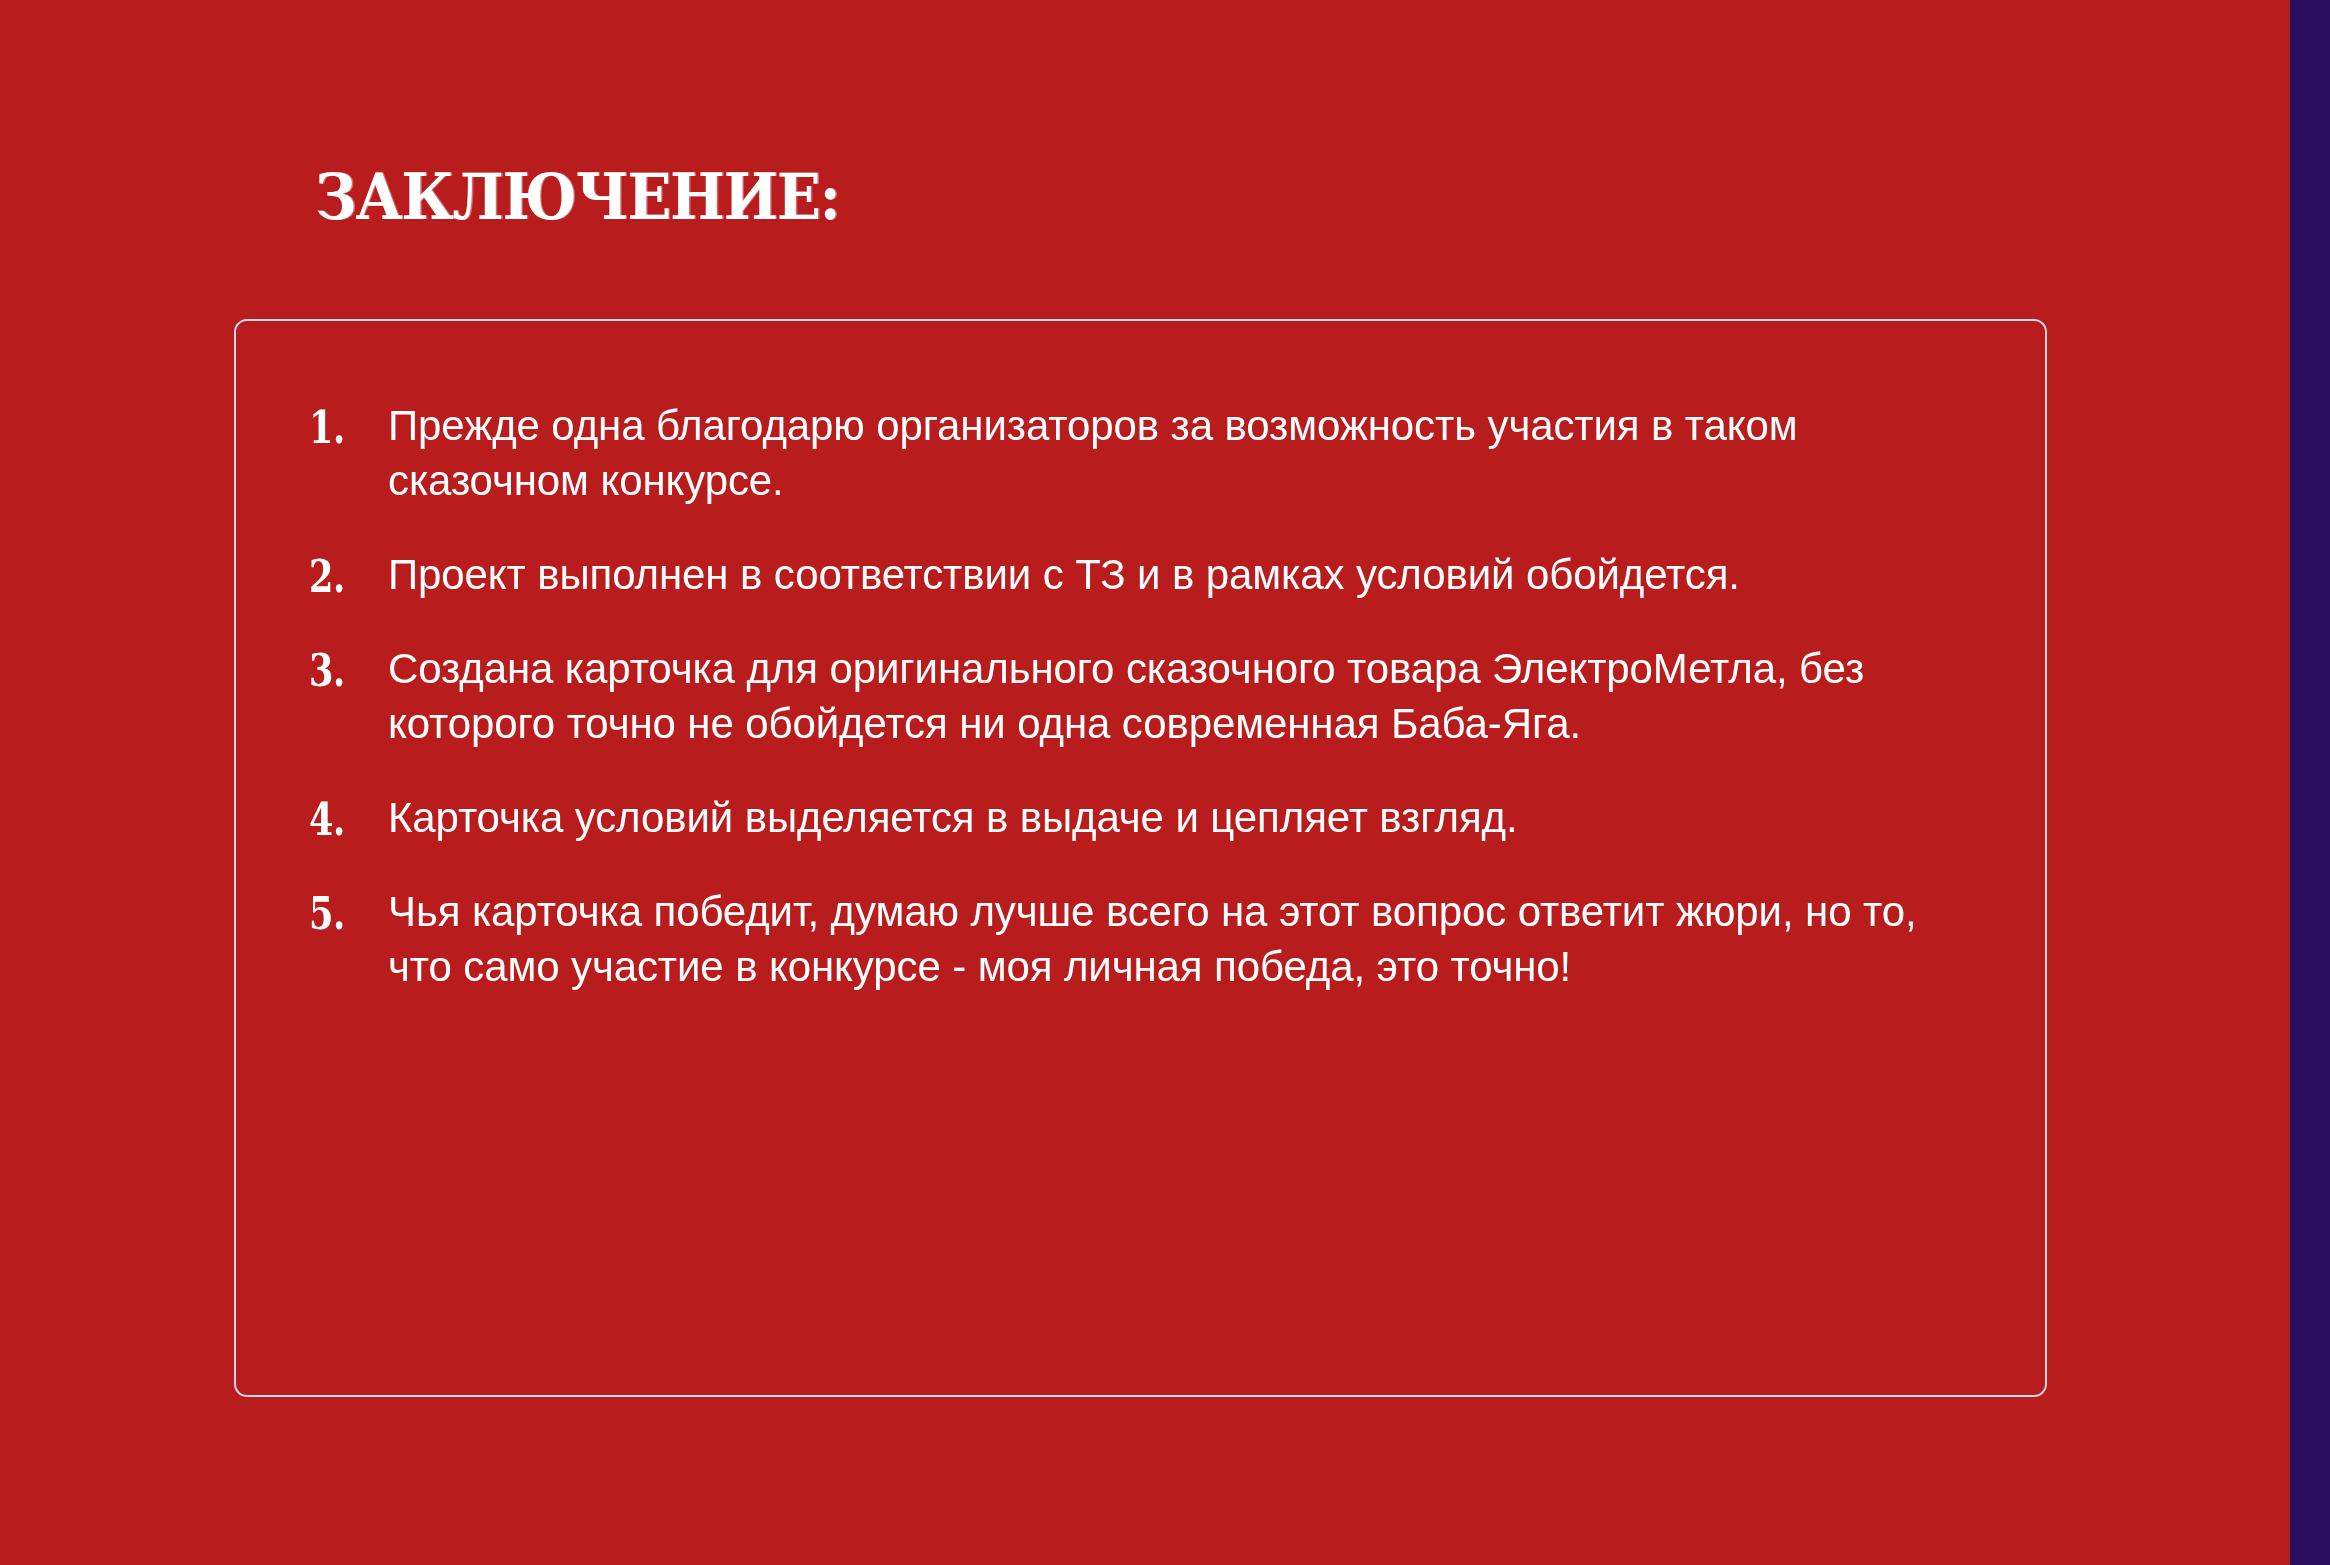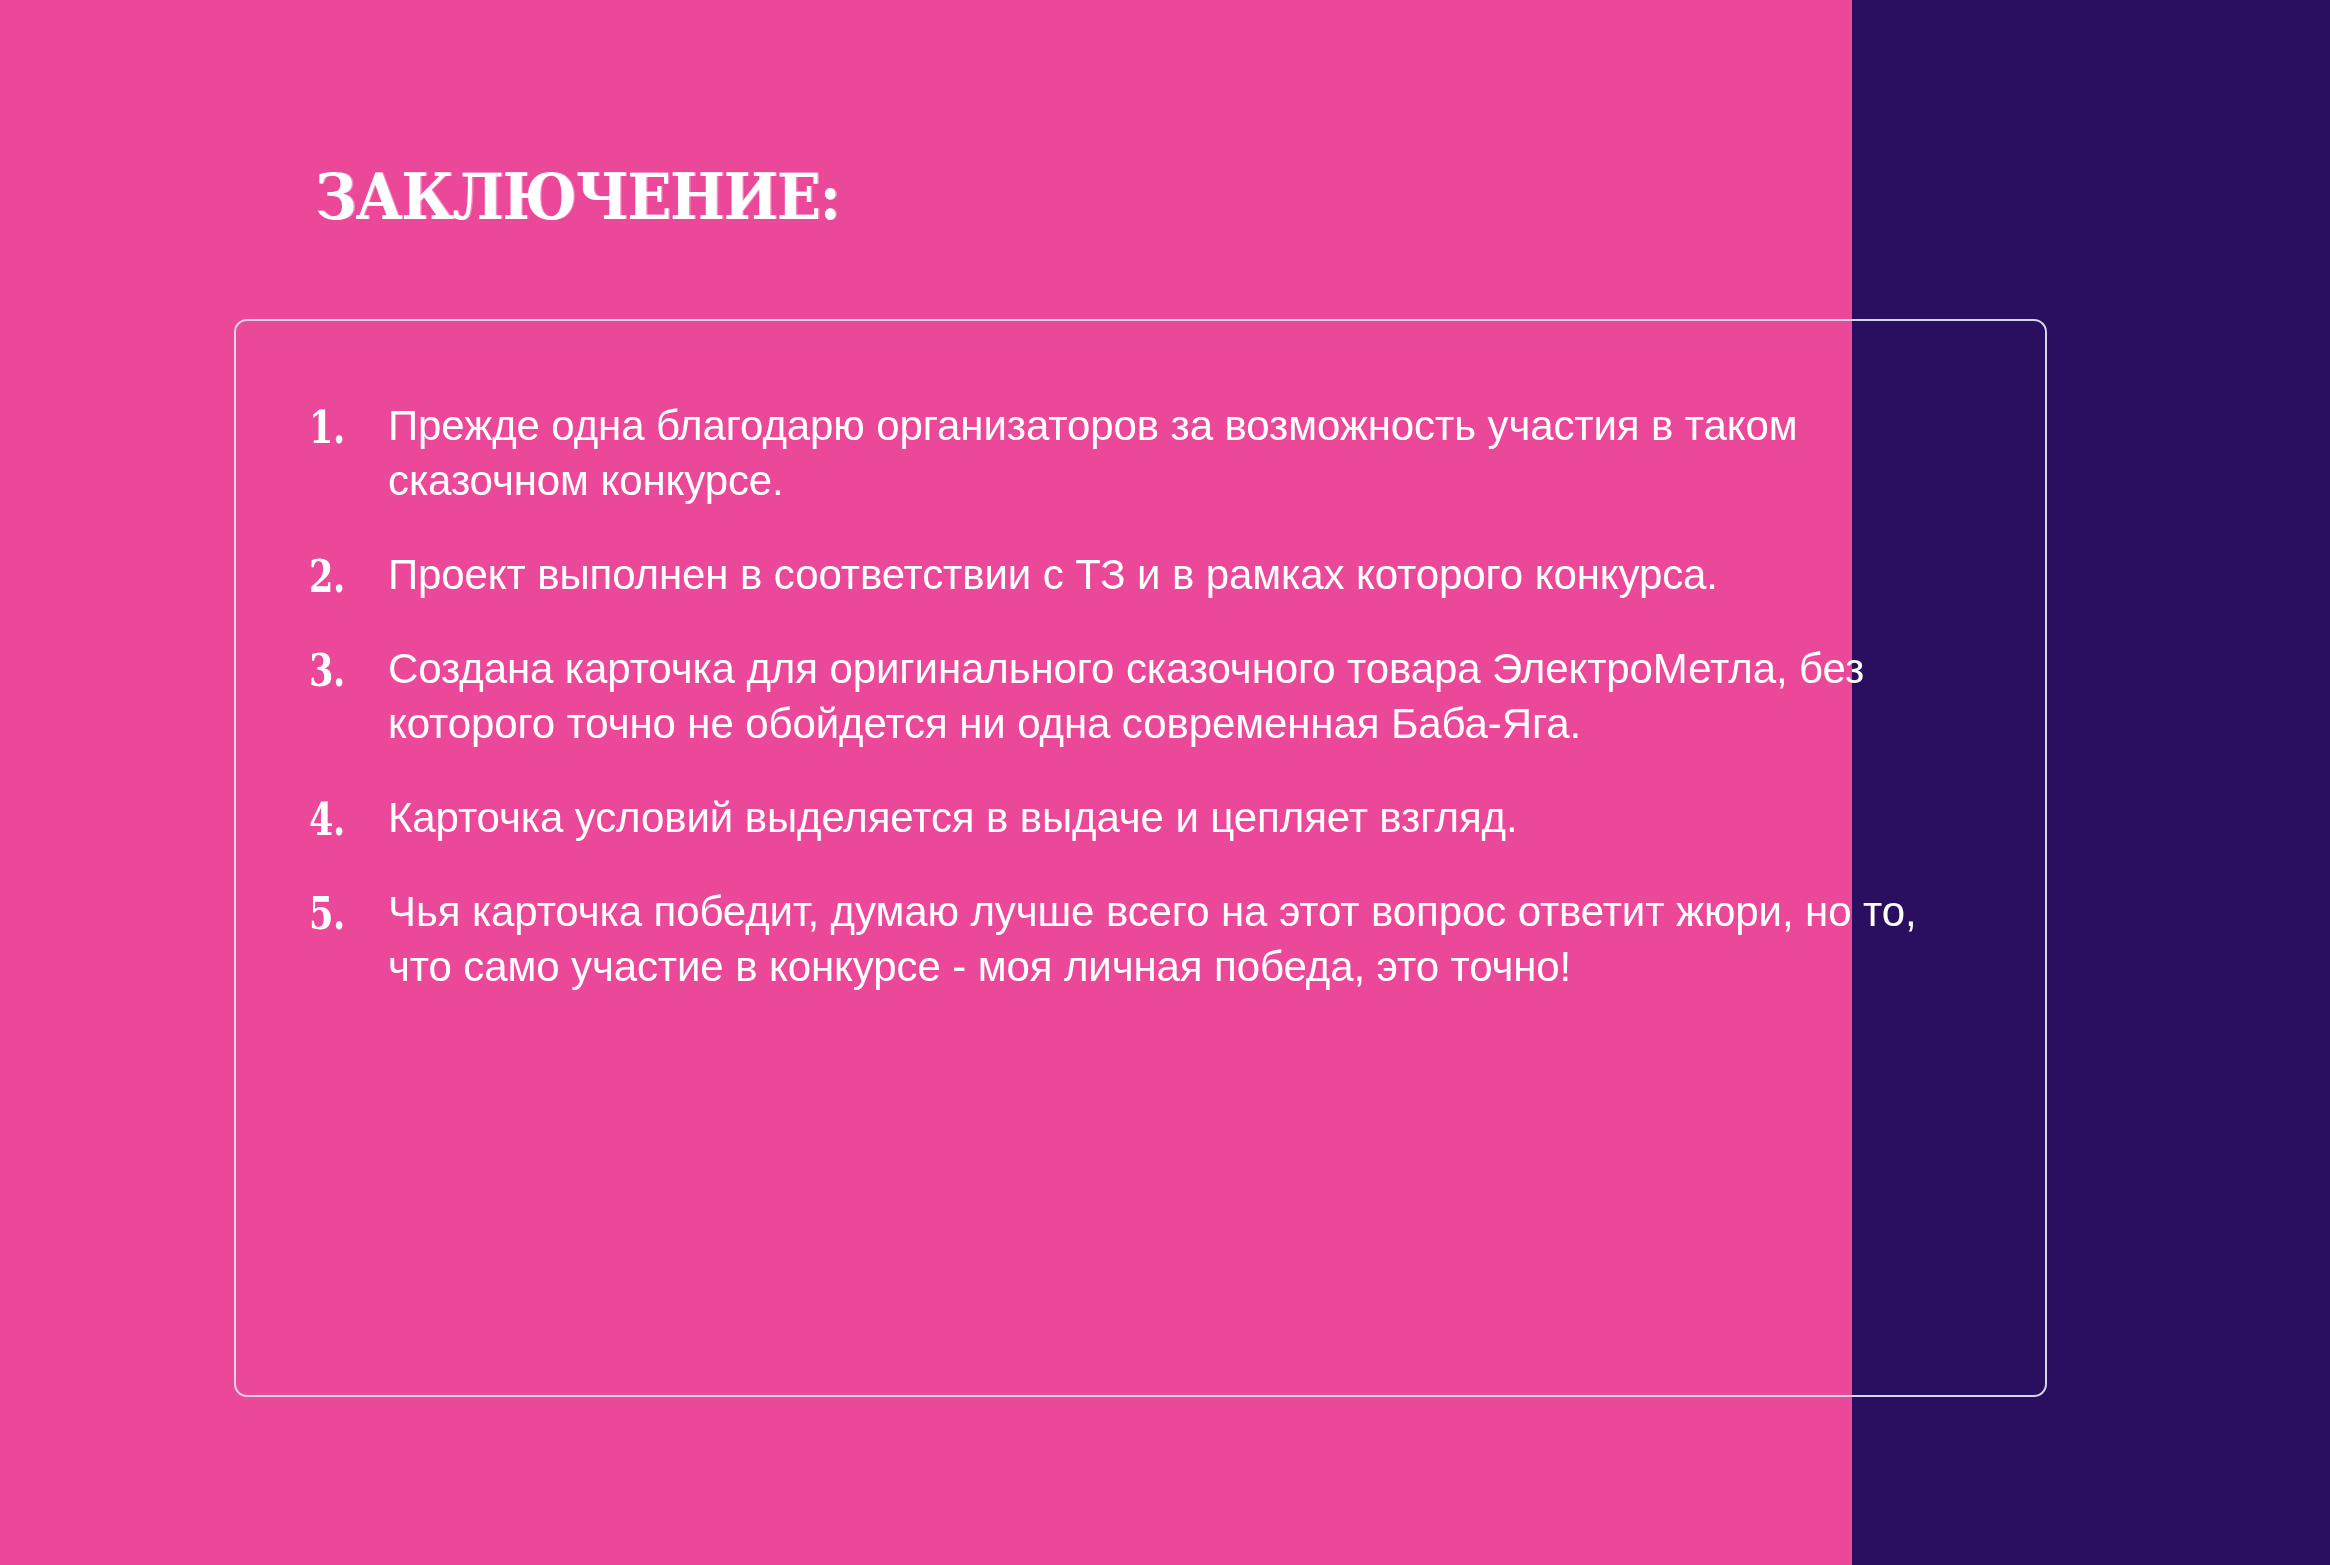--- a/index.html
+++ b/index.html
@@ -8,23 +8,23 @@
   }
   body {
     width: 2330px;
     height: 1566px;
     background: #2a0f60;
     font-family: "Liberation Sans", sans-serif;
     overflow: hidden;
   }
   .slide {
     position: relative;
-    width: 1852px;
+    width: 2290px;
     height: 1566px;
-    background: #ec4899;
+    background: #b91c1c;
     box-sizing: border-box;
   }
   .slide-title {
     position: absolute;
     left: 315px;
     top: 166px;
     color: #ffffff;
     font-family: "DejaVu Serif", serif;
     font-weight: 700;
     font-size: 63px;
@@ -90,21 +90,21 @@
   <div class="content-frame">
     <div class="list">
 
       <div class="list-item">
         <div class="item-num">1.</div>
         <div class="item-text">Прежде одна благодарю организаторов за возможность участия в таком сказочном конкурсе.</div>
       </div>
 
       <div class="list-item">
         <div class="item-num">2.</div>
-        <div class="item-text">Проект выполнен в соответствии с ТЗ и в рамках которого конкурса.</div>
+        <div class="item-text">Проект выполнен в соответствии с ТЗ и в рамках условий обойдется.</div>
       </div>
 
       <div class="list-item">
         <div class="item-num">3.</div>
         <div class="item-text">Создана карточка для оригинального сказочного товара ЭлектроМетла, без которого точно не обойдется ни одна современная Баба-Яга.</div>
       </div>
 
       <div class="list-item">
         <div class="item-num">4.</div>
         <div class="item-text">Карточка условий выделяется в выдаче и цепляет взгляд.</div>

